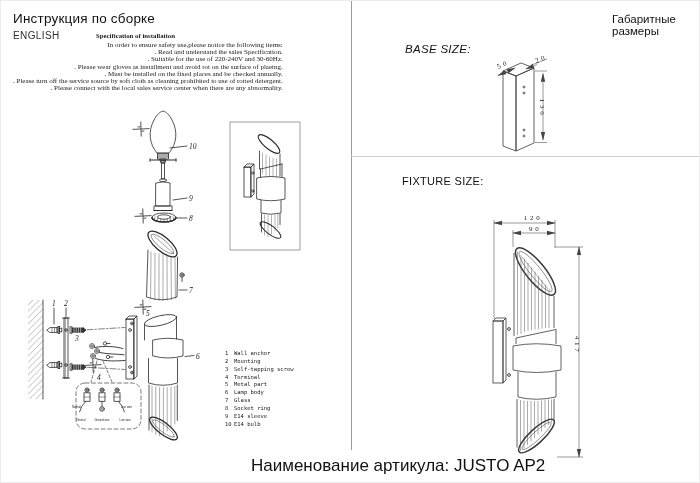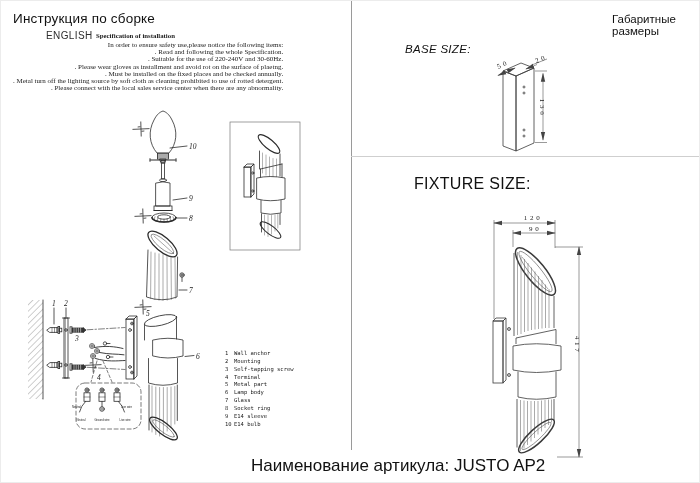--- a/index.html
+++ b/index.html
@@ -1,25 +1,25 @@
 <!DOCTYPE html>
 <html><head>
 <meta charset="utf-8">
 <style>
   html,body{margin:0;padding:0;background:#fff;}
   #page{position:relative;width:700px;height:483px;background:#fff;font-family:"Liberation Sans",sans-serif;color:#111;overflow:hidden;border:1px solid #ececec;box-sizing:border-box;}
   .abs{position:absolute;}
   #left-title{left:12px;top:10px;font-size:13.5px;color:#111;letter-spacing:.2px;}
-  #english-label{left:12px;top:29px;font-size:10px;color:#2e2e2e;letter-spacing:.4px;margin-left:33px;}
+  #english-label{left:12px;top:29px;font-size:10px;color:#2e2e2e;letter-spacing:.4px;}
   #spec-title{left:95px;top:31px;font-family:"Liberation Serif",serif;font-weight:bold;font-size:6.8px;color:#222;}
   #instructions{left:12px;top:41px;font-family:"Liberation Serif",serif;font-size:7px;line-height:7.2px;color:#1a1a1a;white-space:nowrap;text-align:right;}
   #instructions .intro{padding-left:6px;}
   #right-title{left:574px;top:12px;font-size:11.5px;color:#111;padding-left:37px;}
   #base-size-label{left:404px;top:42px;font-size:11.5px;letter-spacing:.3px;color:#111;font-style:italic;}
-  #fixture-size-label{left:413px;top:174px;font-size:16px;letter-spacing:.3px;color:#111;}
+  #fixture-size-label{left:401px;top:174px;font-size:11px;letter-spacing:.3px;color:#111;}
   #article{left:250px;top:455px;font-size:17px;color:#111;}
   #divider-v{left:350px;top:0;width:1px;height:449px;background:#9a9a9a;}
   #divider-h{left:350px;top:155px;width:350px;height:1px;background:#cfcfcf;}
   #parts-list{left:224px;top:349px;font-family:"DejaVu Sans Mono",monospace;font-size:5.5px;line-height:7.85px;color:#1c1c1c;}
   #parts-list .row{display:flex;}
   #parts-list .pn{width:9px;flex:0 0 9px;}
   svg{position:absolute;overflow:visible;}
   svg text{font-family:"Liberation Serif",serif;fill:#1c1c1c;}
   .callout{font-style:italic;font-size:7.5px;}
   .dimtxt{font-size:7px;letter-spacing:.5px;}
@@ -36,25 +36,25 @@
   <div class="abs" id="left-title">Инструкция по сборке</div>
   <div class="abs" id="english-label">ENGLISH</div>
   <div class="abs" id="spec-title">Specification of installation</div>
   <div class="abs" id="right-title">Габаритные размеры</div>
   <div class="abs" id="base-size-label">BASE SIZE:</div>
   <div class="abs" id="fixture-size-label">FIXTURE SIZE:</div>
   <div class="abs" id="article">Наименование артикула: JUSTO AP2</div>
 
   <div class="abs" id="instructions">
     <div class="intro">In order to ensure safety use,please notice the following items:</div>
-    <div>. Read and following the whole Specification.</div>
+    <div>. Read and understand the sales Specification.</div>
     <div>. Suitable for the use of 220-240V and 30-60Hz.</div>
     <div>. Please wear gloves as installment and avoid rot on the surface of plaetng.</div>
     <div>. Must be installed on the fixed places and be checked annually.</div>
-    <div>. Metal turn off the lighting source by soft cloth as cleaning prohibited to use of rotted detergent.</div>
+    <div>. Please turn off the service source by soft cloth as cleaning prohibited to use of rotted detergent.</div>
     <div>. Please connect with the local sales service center when there are any abnormality.</div>
   </div>
 
   <div class="abs" id="parts-list">
     <div class="row">
         <span class="pn">1</span>
         <span>Wall anchor</span>
       </div>
     <div class="row">
         <span class="pn">2</span>

